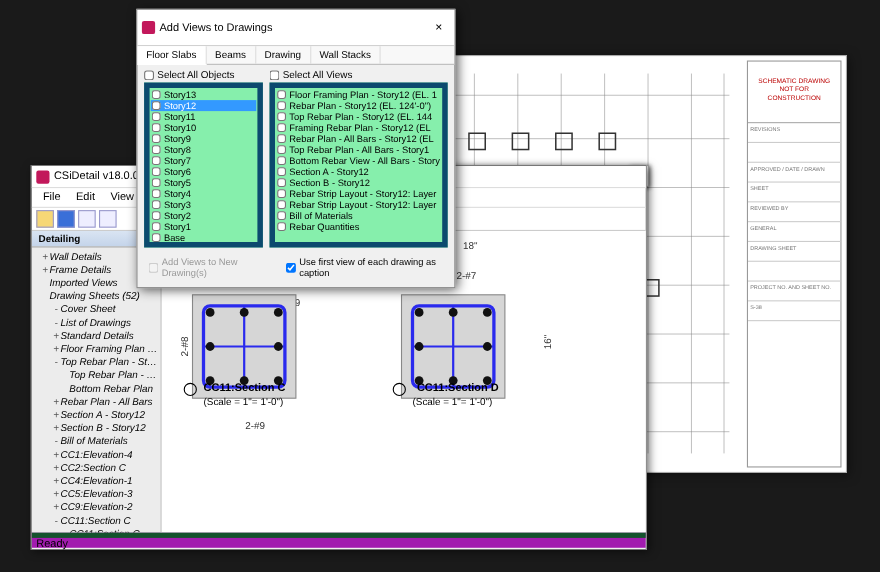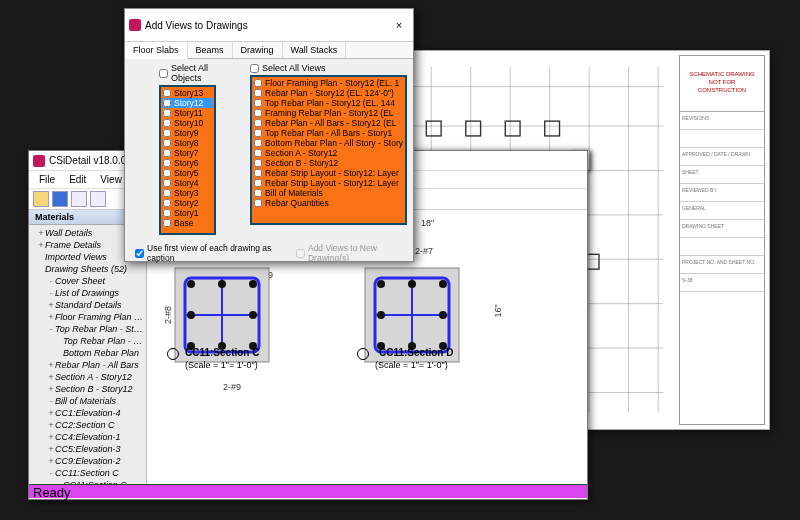--- a/index.html
+++ b/index.html
@@ -9,21 +9,21 @@
   .app-window { position: absolute; left: 28px; top: 150px; width: 560px; height: 350px; background: #fff; border: 1px solid #777; box-shadow: 2px 2px 8px rgba(0,0,0,0.6); }
   .titlebar { background: #fff; height: 20px; display: flex; align-items: center; padding: 0 4px; border-bottom: 1px solid #ddd; font-size: 10px; }
   .title-icon { width: 12px; height: 12px; background: #c2185b; border-radius: 2px; margin-right: 4px; display: inline-block; }
   .menubar { display: flex; gap: 2px; padding: 2px 4px; font-size: 10px; border-bottom: 1px solid #ddd; }
   .menubar span { padding: 1px 6px; cursor: default; text-align: center; }
   .toolbar { display: flex; gap: 3px; padding: 2px 4px; border-bottom: 1px solid #ccc; }
   .toolbar .tbtn { width: 16px; height: 16px; background: #eef; border: 1px solid #99c; }
   .tbtn.save { background: #3a6fd8; }
   .tbtn.folder { background: #f6d776; }
   .app-body { display: flex; height: calc(100% - 74px); }
-  .statusbar { height: 14px; border-top: 1px solid #14532d; font-size: 13px; padding: 0 4px; background: #d946ef; }
+  .statusbar { height: 14px; border-top: 5px solid #14532d; font-size: 10px; padding: 0 4px; background: #a21caf; }
 
   
   .tree-panel { width: 118px; background: #ececec; border-right: 1px solid #bbb; overflow: hidden; font-size: 9px; }
   .tree-header { background: linear-gradient(#d9e4f2,#c4d4ea); padding: 2px 6px; font-weight: bold; border-bottom: 1px solid #aaa; display: flex; justify-content: space-between; }
   .tree { padding: 2px 0; line-height: 12px; font-style: italic; }
   .tree li { list-style: none; padding-left: 8px; white-space: nowrap; overflow: hidden; text-overflow: ellipsis; }
   .tree li.child { padding-left: 18px; }
   .tree li.gchild { padding-left: 26px; }
   .tree .pm { display:inline-block; width:8px; text-align:center; color:#555; }
 
@@ -41,24 +41,24 @@
   .rebar-box { width: 110px; height: 110px; position: relative; margin-top: 50px; }
 
   
   .dialog { position: absolute; left: 124px; top: 8px; width: 290px; height: 254px; background: #f0f0f0; border: 1px solid #888; box-shadow: 2px 2px 10px rgba(0,0,0,0.7); }
   .dlg-title { background: #fff; height: 18px; display: flex; align-items: center; padding: 16px 4px; font-size: 10px; border-bottom: 1px solid #ccc; }
   .dlg-close { margin-left: auto; width: 20px; text-align: center; font-size: 11px; cursor: default; }
   .tabs { display: flex; font-size: 9px; background: #f8f8f8; border-bottom: 1px solid #bbb; }
   .tab { padding: 3px 8px; border-right: 1px solid #ddd; }
   .tab.active { background: #fff; border-bottom: 1px solid #fff; margin-bottom: -1px; }
   .dlg-body { padding: 4px 6px; display: flex; gap: 6px; }
-  .list-col { flex: 1; margin-left: 28px; }
+  .list-col { flex: 1; }
   .chk-header { font-size: 9px; display: flex; align-items: center; gap: 3px; margin-bottom: 2px; }
   .chk-header input { width: 9px; height: 9px; }
-  .list-box { border: 2px solid #0c4a6e; background: #f97316; height: 150px; overflow: hidden; font-size: 8.5px; padding: 1px; }
+  .list-box { border: 5px solid #0c4a6e; background: #86efac; height: 150px; overflow: hidden; font-size: 8.5px; padding: 1px; }
   .list-box li { list-style: none; display: flex; align-items: center; gap: 3px; padding: 0 1px; line-height: 10px; white-space: nowrap; overflow: hidden; text-overflow: ellipsis; }
   .list-box li input { width: 8px; height: 8px; flex-shrink: 0; }
   .list-box li.sel { background: #3399ff; color: #fff; }
   .dlg-footer { margin-top: 2px; }
   .dlg-opt { font-size: 8.5px; display: flex; align-items: center; gap: 3px; padding: 2px 4px; }
   .dlg-opt input { width: 9px; height: 9px; }
   .dlg-opt.disabled { color: #999; }
   .dlg-buttons { text-align: center; margin-top: 4px; }
   .dlg-buttons button { font-size: 9px; width: 56px; height: 18px; margin: 0 3px; background: #e9e9e9; border: 1px solid #999; }
 
@@ -155,21 +155,21 @@
   </div>
   <div class="toolbar">
     <div class="tbtn folder"></div>
     <div class="tbtn save"></div>
     <div class="tbtn"></div>
     <div class="tbtn"></div>
   </div>
   <div class="app-body">
     <div class="tree-panel">
       <div class="tree-header">
-        <span>Materials</span>
+        <span>Detailing</span>
         <span>▾</span>
       </div>
       <ul class="tree" id="tree">
           <li class=""><span class="pm">+</span>Wall Details</li>
           <li class=""><span class="pm">+</span>Frame Details</li>
           <li class=""><span class="pm">&nbsp;</span>Imported Views</li>
           <li class=""><span class="pm">&nbsp;</span>Drawing Sheets (52)</li>
           <li class="child"><span class="pm">-</span>Cover Sheet</li>
           <li class="child"><span class="pm">-</span>List of Drawings</li>
           <li class="child"><span class="pm">+</span>Standard Details</li>
@@ -353,21 +353,21 @@
           <li>
             <input type="checkbox" style="">
             <span>Rebar Plan - All Bars - Story12 (EL</span>
           </li>
           <li>
             <input type="checkbox" style="">
             <span>Top Rebar Plan - All Bars - Story1</span>
           </li>
           <li>
             <input type="checkbox" style="">
-            <span>Bottom Rebar Plan - All Story - Story</span>
+            <span>Bottom Rebar View - All Bars - Story</span>
           </li>
           <li>
             <input type="checkbox" style="">
             <span>Section A - Story12</span>
           </li>
           <li>
             <input type="checkbox" style="">
             <span>Section B - Story12</span>
           </li>
           <li>
@@ -384,23 +384,23 @@
           </li>
           <li>
             <input type="checkbox" style="">
             <span>Rebar Quantities</span>
           </li>
         </ul>
     </div>
   </div>
   <div class="dlg-footer">
     <div style="display:flex;gap:10px;padding:0 6px">
+      <label class="dlg-opt disabled">
+        <input type="checkbox" disabled="" style="">
+          <span>Add Views to New Drawing(s)</span>
+      </label>
       <label class="dlg-opt">
         <input type="checkbox" checked="" style="">
           <span>Use first view of each drawing as caption</span>
       </label>
-      <label class="dlg-opt disabled">
-        <input type="checkbox" disabled="" style="">
-          <span>Add Views to New Drawing(s)</span>
-      </label>
     </div>
   </div>
 </div>
 
 </body></html>

